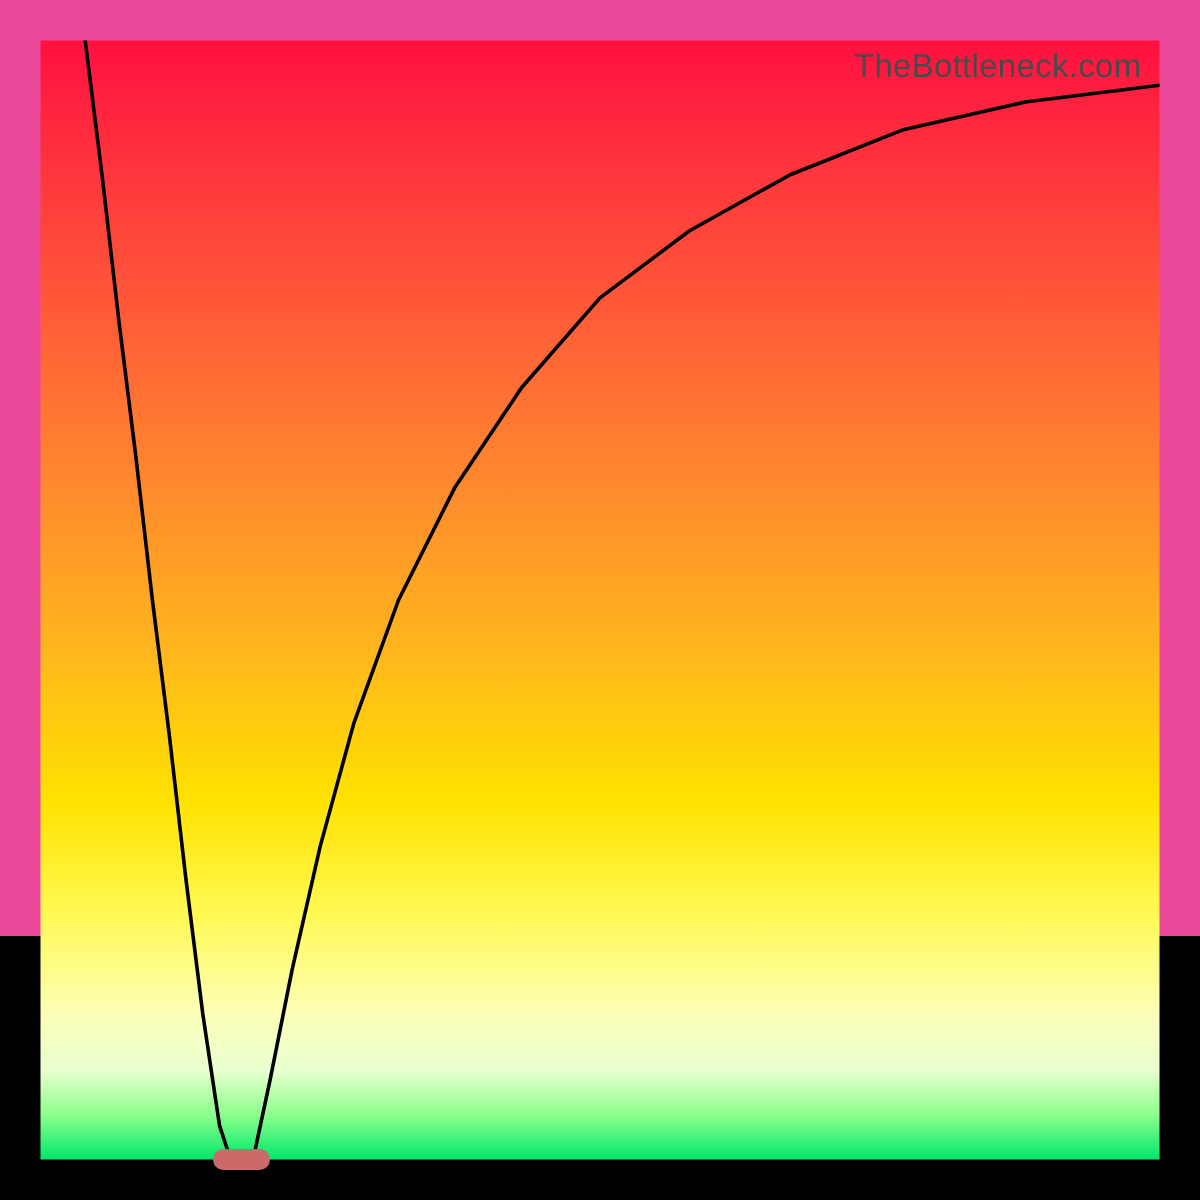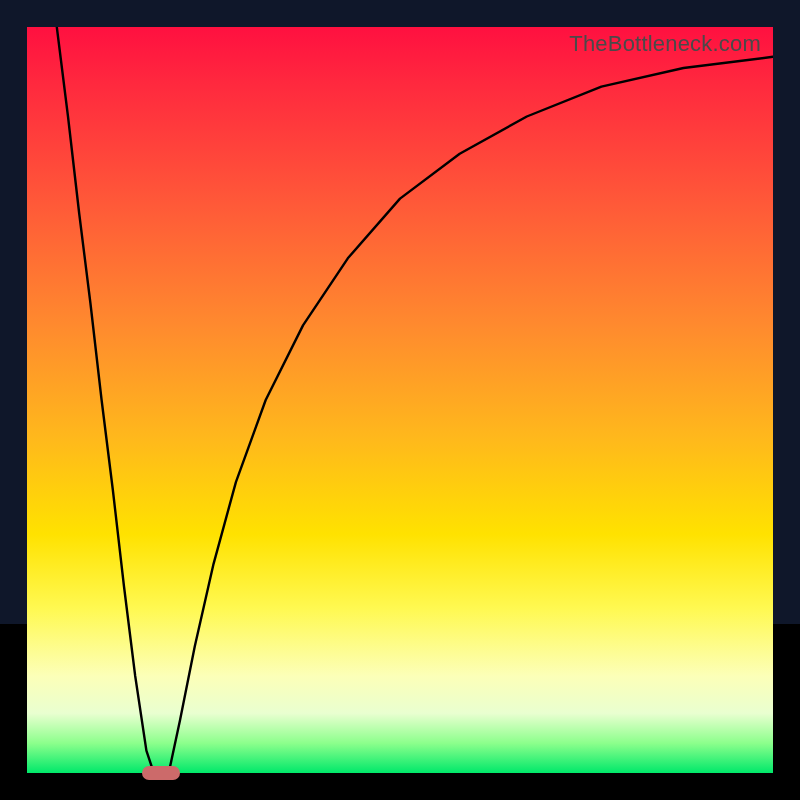--- a/index.html
+++ b/index.html
@@ -10,21 +10,21 @@
     overflow: hidden;
     background: #000;
     font-family: Arial, Helvetica, sans-serif;
   }
   .frame {
     position: absolute;
     top: 0;
     left: 0;
     width: 800px;
     height: 624px;
-    background: #0f172a;
+    background: #ec4899;
   }
   .plot {
     position: absolute;
     top: 27px;
     left: 27px;
     width: 746px;
     height: 746px;
     
     background: linear-gradient(
       to bottom,

